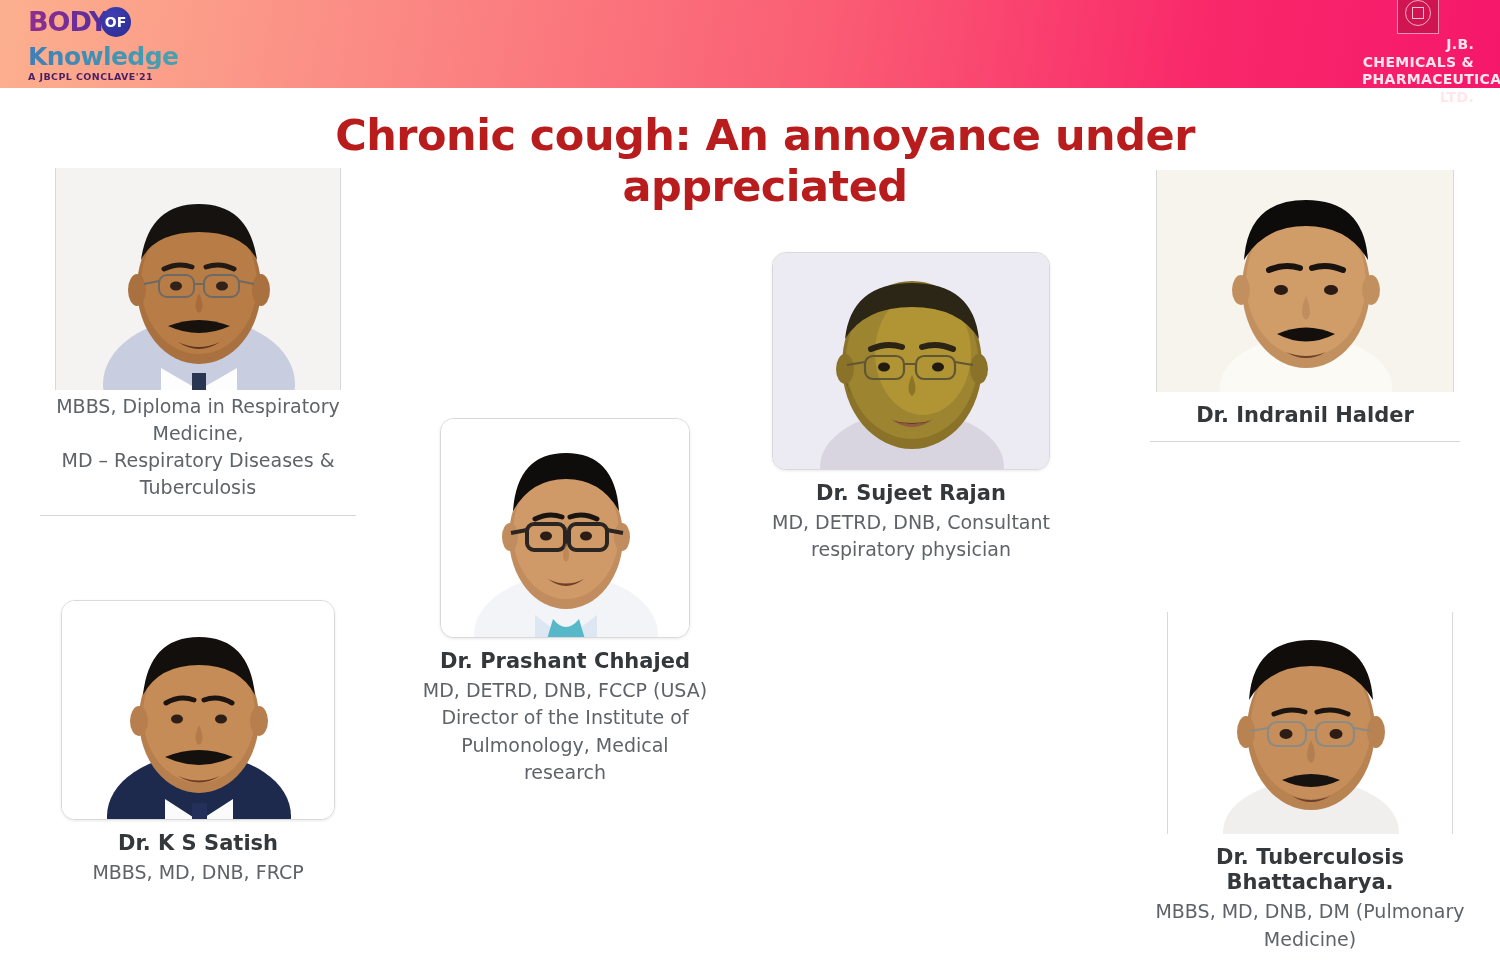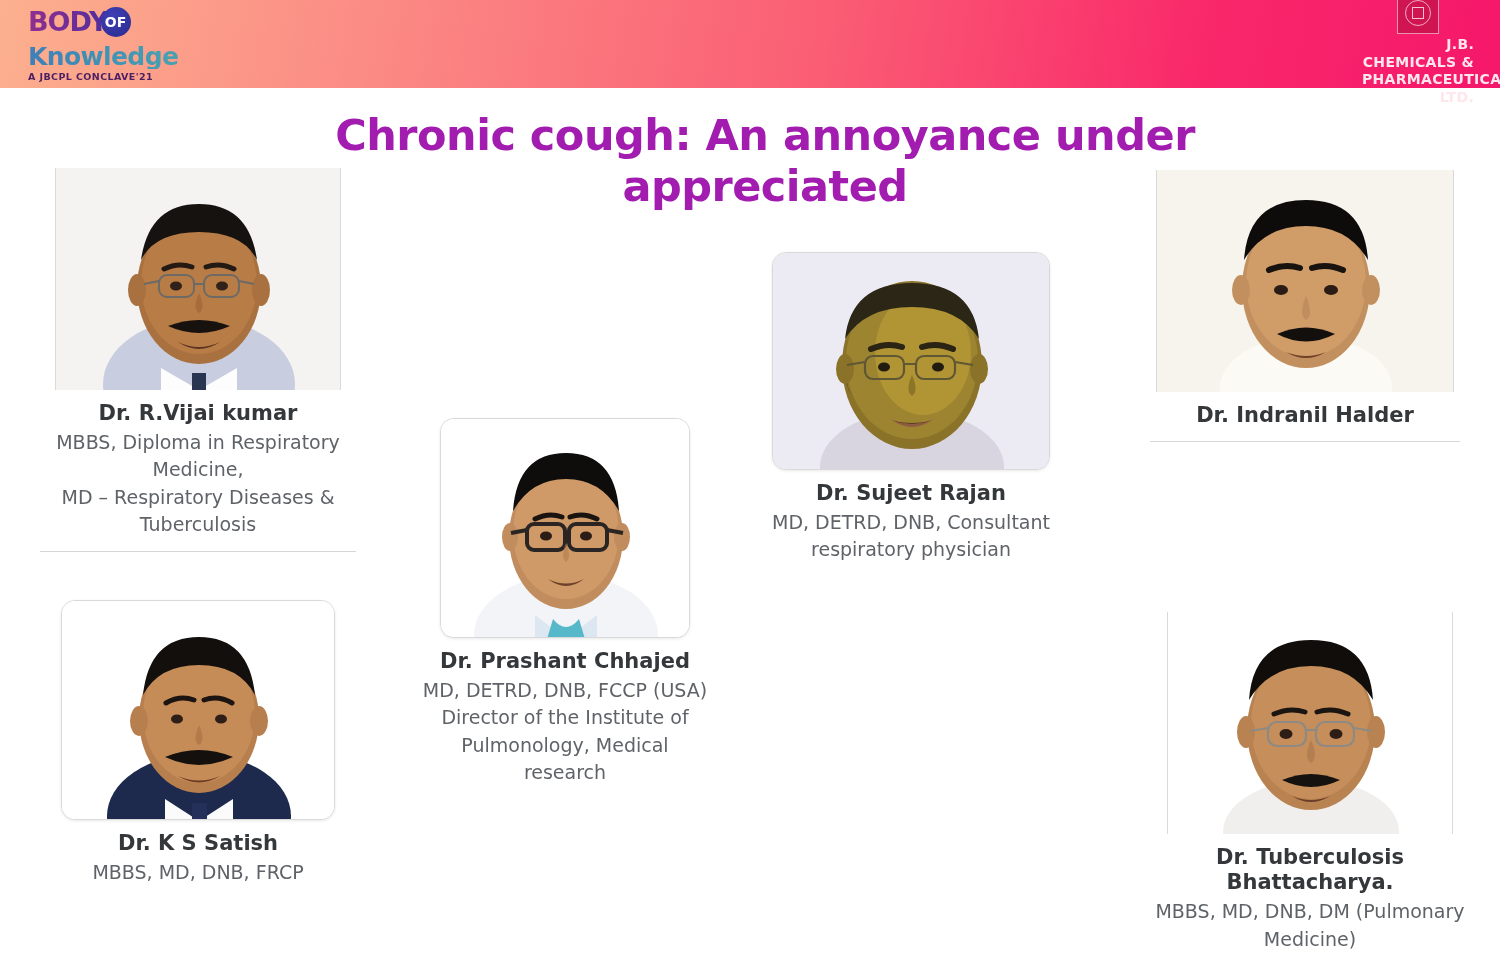--- a/index.html
+++ b/index.html
@@ -60,21 +60,21 @@
     display:flex; align-items:center; justify-content:center;
   }
   .jb-seal-in { width:12px; height:12px; border:1px solid rgba(255,225,235,.85); }
   .jb-name { font-size:14px; font-weight:bold; color:#ffe6ec; letter-spacing:0.3px; line-height:1.25;
              font-family:"DejaVu Sans", sans-serif; }
 
   
   .title {
     position:absolute; left:330px; top:110px; width:870px;
     text-align:center; font-size:43px; font-weight:bold; line-height:1.18;
-    color:#a21caf; letter-spacing:-0.5px;
+    color:#b91c1c; letter-spacing:-0.5px;
     font-family:"DejaVu Sans", sans-serif;
   }
 
   
   .speaker { position:absolute; text-align:center; }
   .photo-card {
     border:1px solid #d9d9d9; border-radius:14px; overflow:hidden;
     background:#fff; box-shadow:0 1px 3px rgba(0,0,0,.09);
     margin:0 auto;
   }
@@ -147,21 +147,20 @@
         <rect x="148" y="107" width="35" height="22" rx="8"></rect>
         <path d="M138 116 h10"></path>
           <path d="M103 113 l-15 3"></path>
           <path d="M183 113 l15 3"></path>
       </g>
       <path d="M143 125 q-7 16 0 20 q7-4 0-20" fill="#9c6336" opacity=".6"></path>
       <path d="M112 158 q31-12 62 0 q-31 14-62 0Z" fill="#17120e"></path>
       <path d="M122 174 q21 10 42 0 q-21 14-42 0Z" fill="#5d3322"></path>
     </svg>
   </div>
-  <div class="sp-name">Dr. R.Vijai kumar</div>
   <div class="sp-creds" style="white-space:pre-line;">MBBS, Diploma in Respiratory Medicine,
 MD – Respiratory Diseases &amp; Tuberculosis</div>
   <div class="divider"></div>
 </div>
 
 <div class="speaker" id="sp-satish">
   <div class="photo-card" style="width:274px;height:220px;">
     <svg width="274" height="220" viewBox="0 0 274 220">
       <rect width="274" height="220" fill="#ffffff"></rect>
       <ellipse cx="137" cy="215" rx="92" ry="62" fill="#1d2a4d"></ellipse>

